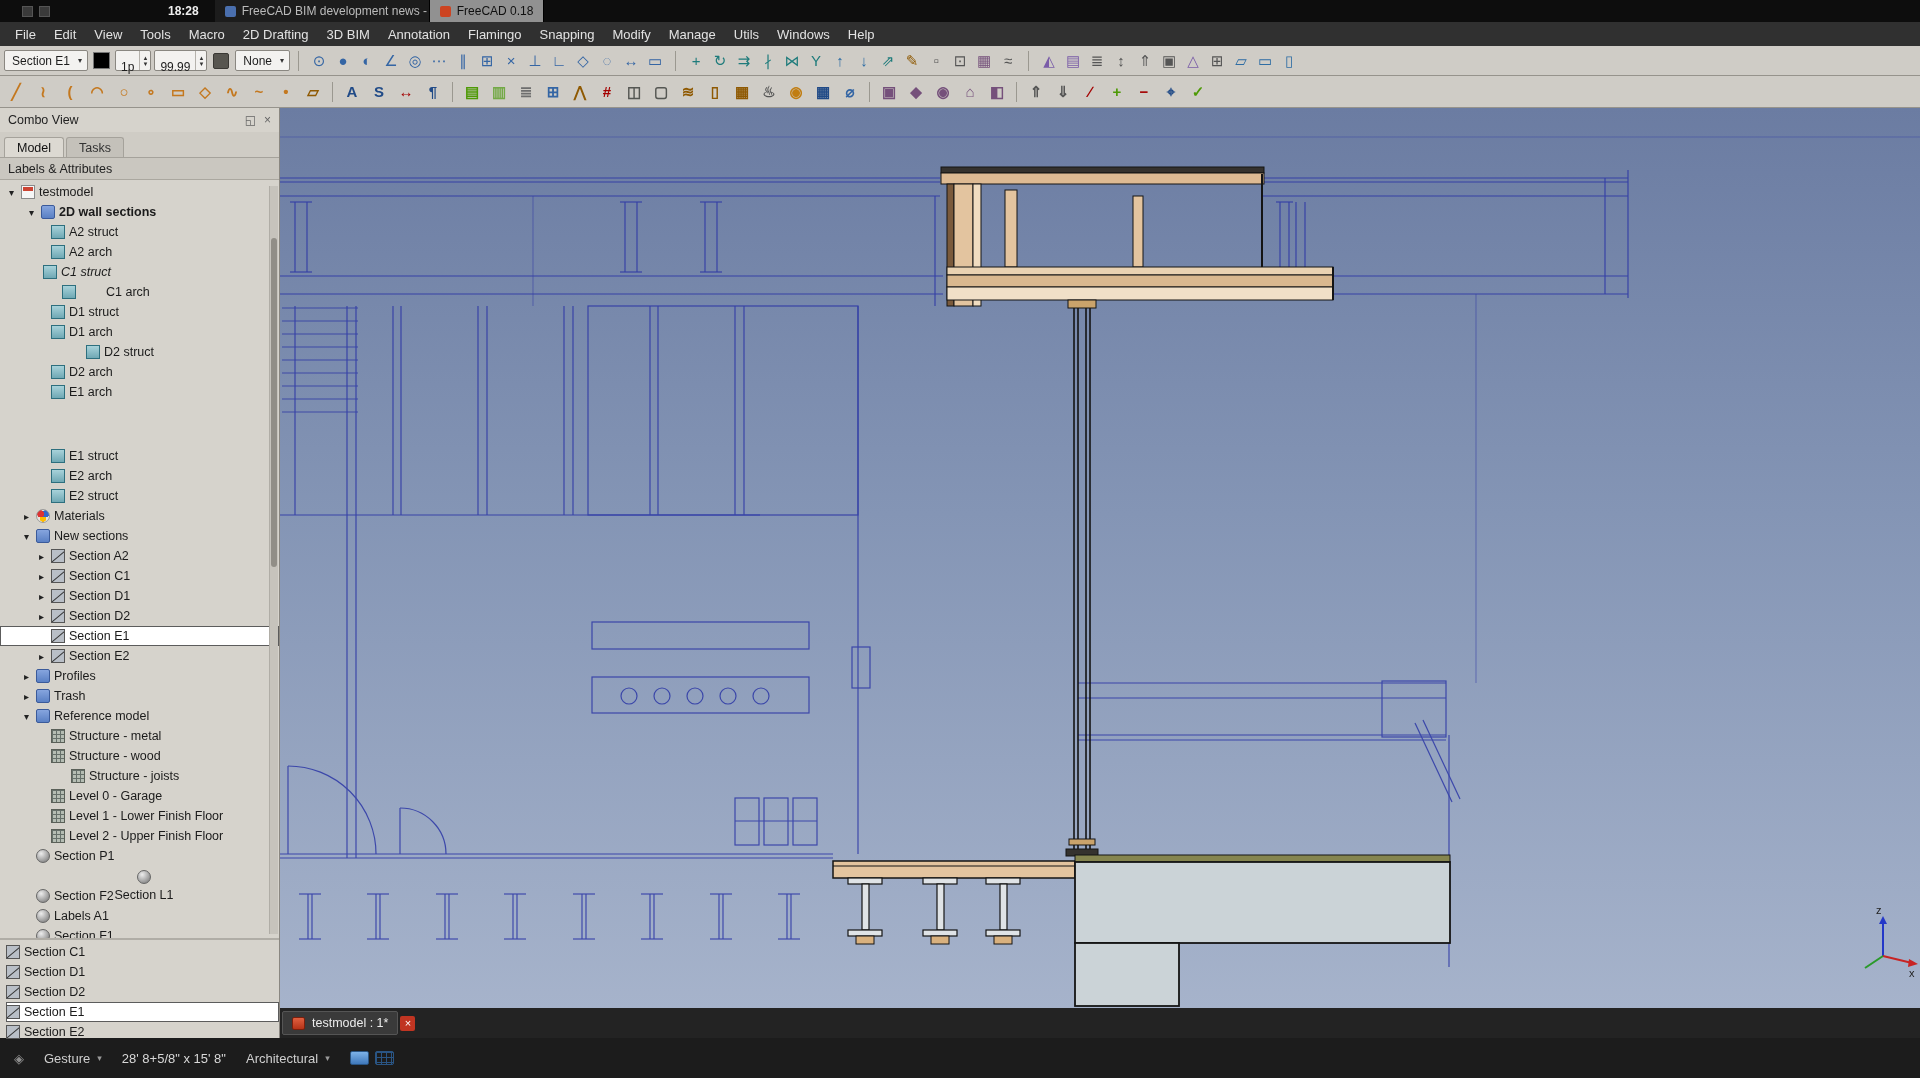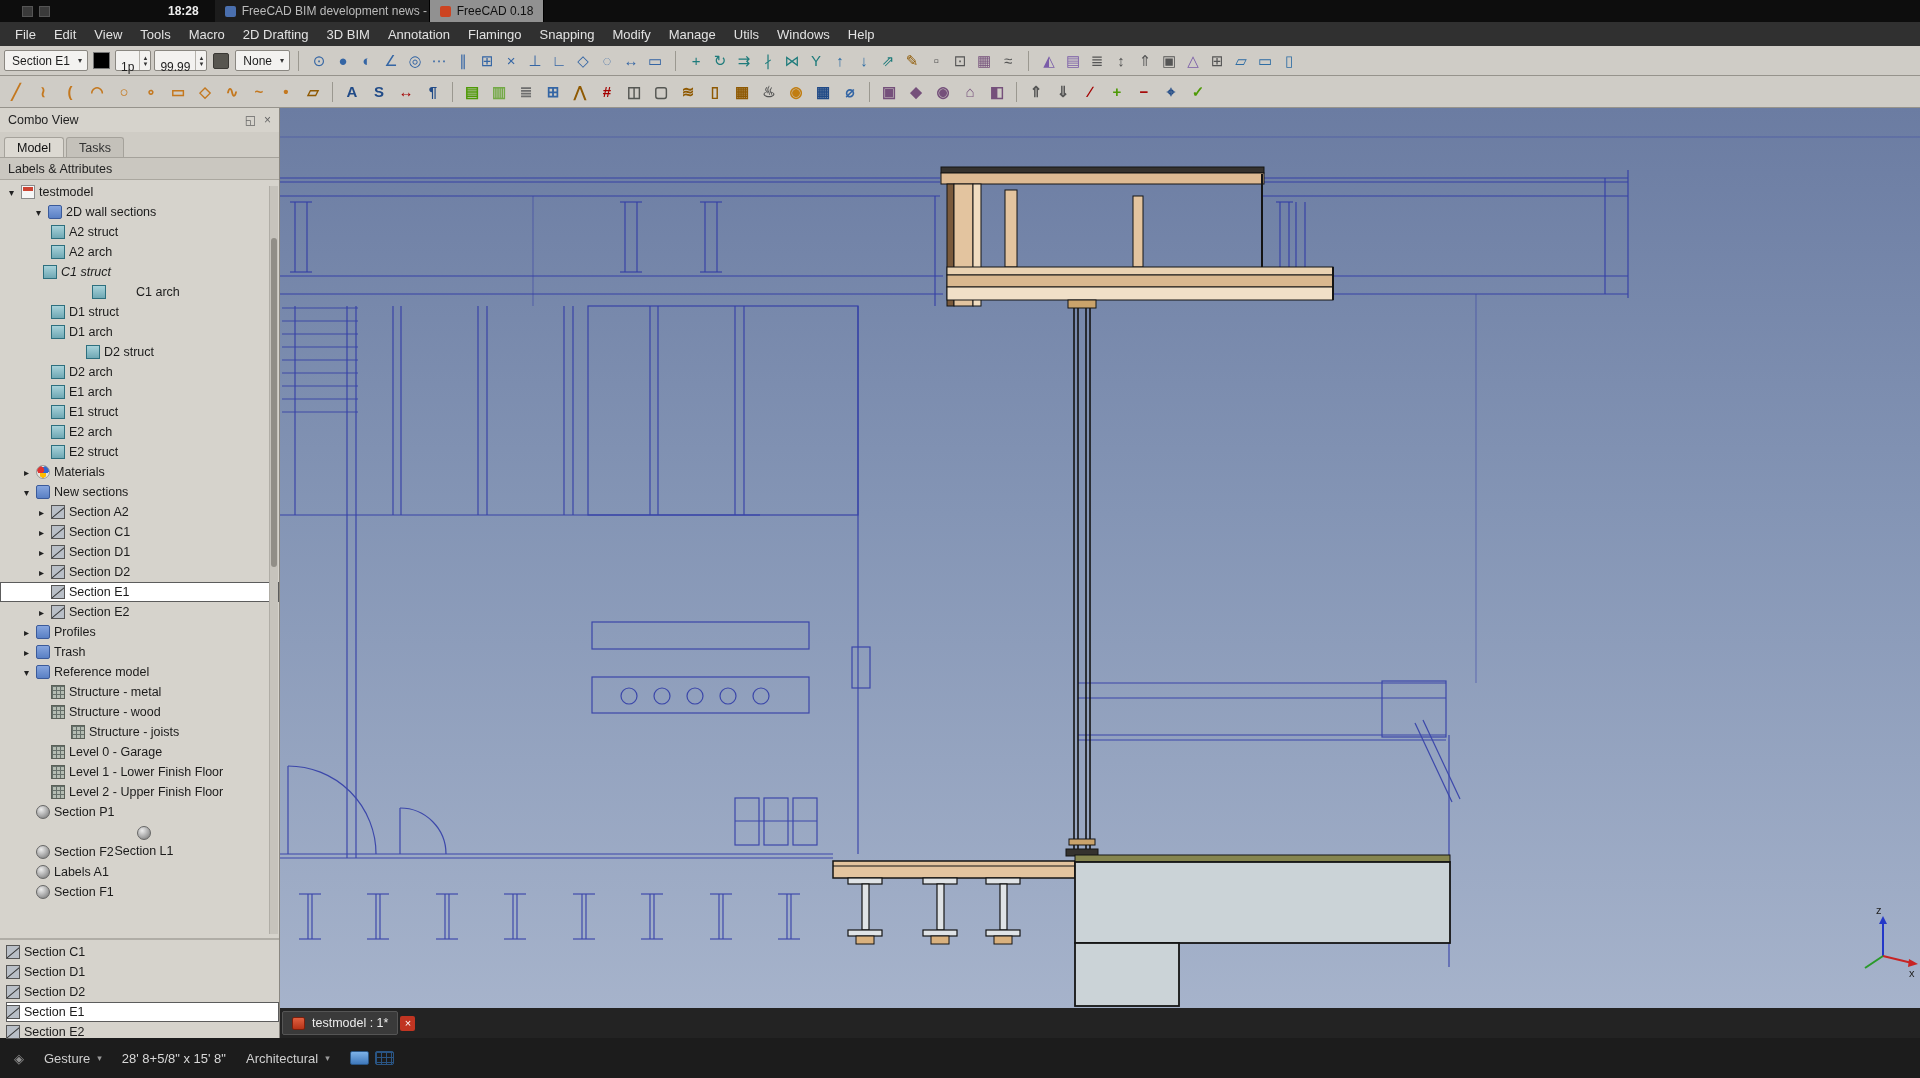--- a/index.html
+++ b/index.html
@@ -449,41 +449,41 @@
     <div class="cv-header">
       <span>Labels &amp; Attributes</span>
     </div>
     <div class="tree">
 
     <div class="tree-row" data-expand="open" style="padding-left: 6px;">
         <span class="expander"></span>
         <span class="ticon ic-document"></span>
         <span class="tlabel">testmodel</span>
       </div>
-        <div class="tree-row" data-expand="open" style="padding-left: 33px;">
+        <div class="tree-row" data-expand="open" style="padding-left: 26px; font-weight: bold;">
         <span class="expander"></span>
         <span class="ticon ic-folder"></span>
         <span class="tlabel">2D wall sections</span>
       </div>
         <div class="tree-row" style="padding-left: 36px;">
         <span class="expander"></span>
         <span class="ticon ic-shape2d"></span>
         <span class="tlabel">A2 struct</span>
       </div>
         <div class="tree-row" style="padding-left: 36px;">
         <span class="expander"></span>
         <span class="ticon ic-shape2d"></span>
         <span class="tlabel">A2 arch</span>
       </div>
         <div class="tree-row" style="padding-left: 28px; font-style: italic;">
         <span class="expander"></span>
         <span class="ticon ic-shape2d"></span>
         <span class="tlabel">C1 struct</span>
       </div>
-        <div class="tree-row" style="padding-left: 51px; gap: 30px;">
+        <div class="tree-row" style="padding-left: 21px; gap: 30px;">
         <span class="expander"></span>
         <span class="ticon ic-shape2d"></span>
         <span class="tlabel">C1 arch</span>
       </div>
         <div class="tree-row" style="padding-left: 36px;">
         <span class="expander"></span>
         <span class="ticon ic-shape2d"></span>
         <span class="tlabel">D1 struct</span>
       </div>
         <div class="tree-row" style="padding-left: 36px;">
@@ -499,21 +499,21 @@
         <div class="tree-row" style="padding-left: 36px;">
         <span class="expander"></span>
         <span class="ticon ic-shape2d"></span>
         <span class="tlabel">D2 arch</span>
       </div>
         <div class="tree-row" style="padding-left: 36px;">
         <span class="expander"></span>
         <span class="ticon ic-shape2d"></span>
         <span class="tlabel">E1 arch</span>
       </div>
-        <div class="tree-row" style="padding-left: 36px;">
+        <div class="tree-row" style="padding-left: 36px; margin-top: 44px;">
         <span class="expander"></span>
         <span class="ticon ic-shape2d"></span>
         <span class="tlabel">E1 struct</span>
       </div>
         <div class="tree-row" style="padding-left: 36px; align-items: center;">
         <span class="expander"></span>
         <span class="ticon ic-shape2d"></span>
         <span class="tlabel">E2 arch</span>
       </div>
         <div class="tree-row" style="padding-left: 36px;">

